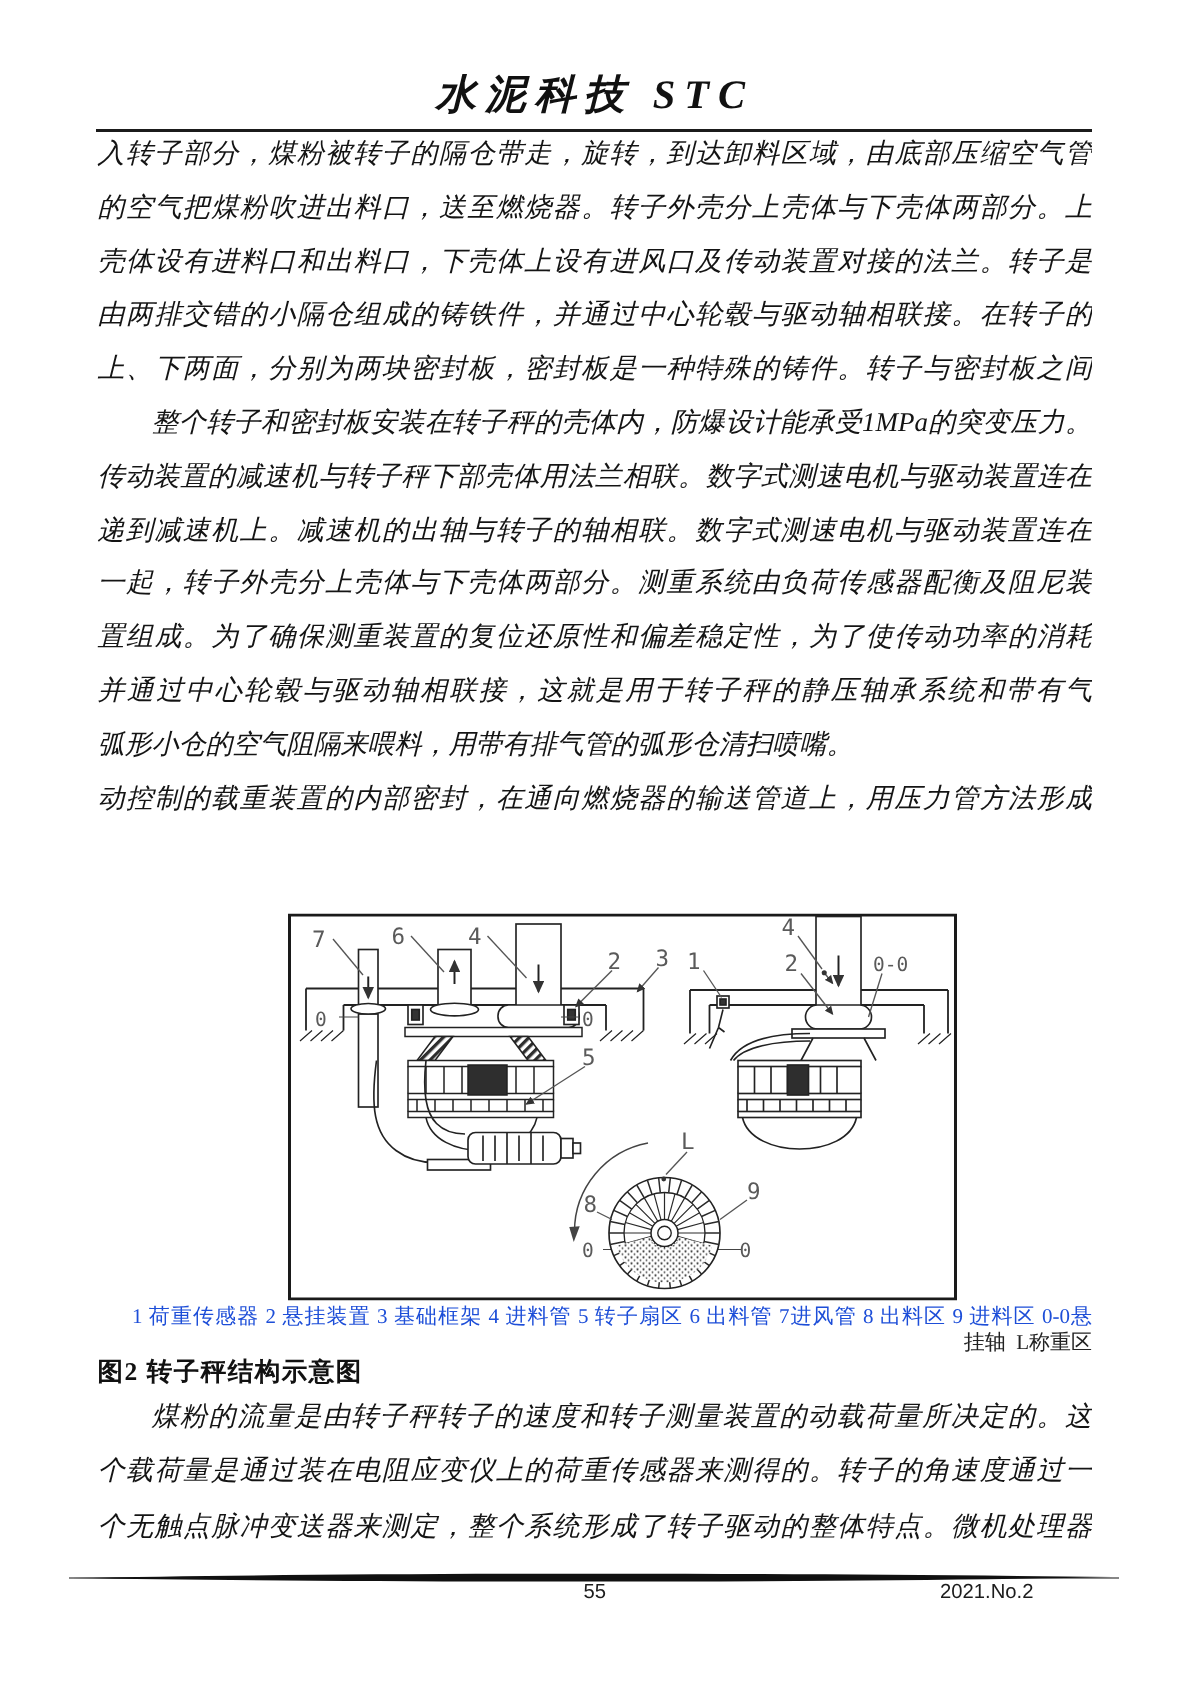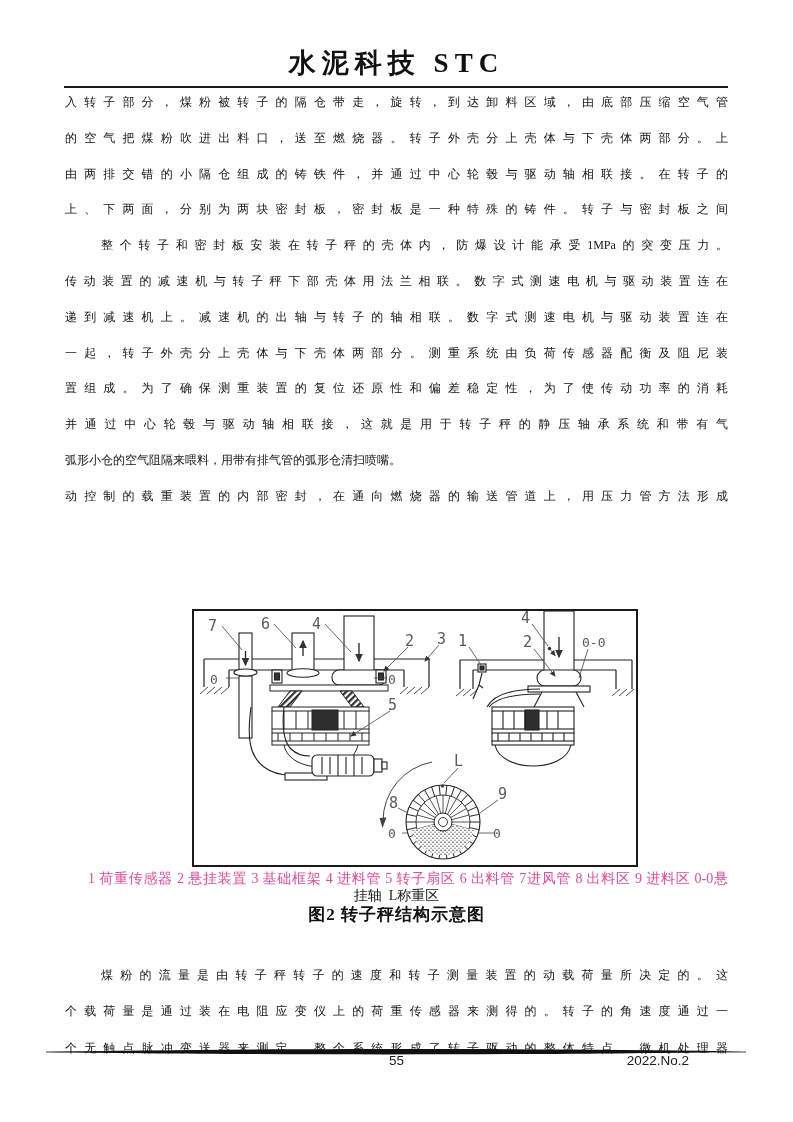--- a/index.html
+++ b/index.html
@@ -1,53 +1,54 @@
 <!DOCTYPE html>
 <html><head>
 <meta charset="utf-8">
 <style>
   html,body{margin:0;padding:0;background:#ffffff;}
   .page{position:relative;width:793px;height:1122px;background:#fff;overflow:hidden;
         font-family:"Liberation Serif","DejaVu Serif",serif;color:#141414;}
   .jtitle{position:absolute;top:46px;left:0;width:793px;height:34px;text-align:center;
-          font-size:27px;line-height:34px;font-weight:bold;letter-spacing:6px;color:#111;}
+          font-size:27px;line-height:34px;font-weight:bold;font-style:italic;letter-spacing:6px;color:#111;}
   .hrule{position:absolute;top:86px;left:64px;width:664px;height:0;border-top:2px solid #1b1b1b;}
   .textblock{position:absolute;left:65px;width:663px;}
   .tb1{top:85px;}
-  .tb3{top:926px;margin-top:31px;}
-  .tl{font-size:12px;line-height:35.8px;height:35.8px;text-align:justify;text-align-last:justify;overflow:hidden;}
+  .tb3{top:926px;}
+  .tl{font-size:18px;line-height:35.8px;height:35.8px;text-align:justify;text-align-last:justify;overflow:hidden;font-style:italic;}
   .tb3 .tl{line-height:36.4px;height:36.4px;}
   .tl.ind{padding-left:36px;}
   .tl.noj{text-align:left;text-align-last:auto;}
   .figpanel{position:absolute;left:192px;top:609px;width:446px;height:258px;}
   .figcap1{position:absolute;left:88px;top:870px;width:640px;font-size:14px;line-height:17px;height:17px;
-           text-align:justify;text-align-last:justify;color:#ec4899;overflow:hidden;}
+           text-align:justify;text-align-last:justify;color:#1d4ed8;overflow:hidden;}
   .figcap2{position:absolute;left:65px;top:888px;width:663px;font-size:14px;line-height:16px;height:16px;
-           text-align:center;color:#222;white-space:pre;}
+           text-align:right;color:#222;white-space:pre;}
   .figtitle{position:absolute;left:65px;top:904px;width:663px;font-size:17px;line-height:22px;height:22px;
-            text-align:center;font-weight:bold;letter-spacing:1px;color:#111;}
+            text-align:left;font-weight:bold;letter-spacing:1px;color:#111;}
   .footrule{position:absolute;left:46px;top:1047px;width:700px;height:10px;}
   .pagenum{position:absolute;left:0;top:1053px;width:793px;text-align:center;
            font-family:"Liberation Sans","DejaVu Sans",sans-serif;font-size:13.5px;color:#1c1c1c;}
   .issue{position:absolute;top:1053px;right:104px;
          font-family:"Liberation Sans","DejaVu Sans",sans-serif;font-size:13.5px;color:#1c1c1c;}
   .fignum{font-family:"DejaVu Sans Mono","Liberation Mono",monospace;fill:#5a5a5a;font-size:15px;}
   .fignum.sm{font-size:13px;}
 </style>
 </head>
 <body>
 
 <div class="page">
 
   <div class="jtitle">水泥科技 STC</div>
   <div class="hrule"></div>
 
   <div class="textblock tb1">
     <div class="tl">入转子部分，煤粉被转子的隔仓带走，旋转，到达卸料区域，由底部压缩空气管</div>
     <div class="tl">的空气把煤粉吹进出料口，送至燃烧器。转子外壳分上壳体与下壳体两部分。上</div>
+    <div class="tl">壳体设有进料口和出料口，下壳体上设有进风口及传动装置对接的法兰。转子是</div>
     <div class="tl">由两排交错的小隔仓组成的铸铁件，并通过中心轮毂与驱动轴相联接。在转子的</div>
     <div class="tl">上、下两面，分别为两块密封板，密封板是一种特殊的铸件。转子与密封板之间</div>
     <div class="tl ind">整个转子和密封板安装在转子秤的壳体内，防爆设计能承受1MPa的突变压力。</div>
     <div class="tl">传动装置的减速机与转子秤下部壳体用法兰相联。数字式测速电机与驱动装置连在</div>
     <div class="tl">递到减速机上。减速机的出轴与转子的轴相联。数字式测速电机与驱动装置连在</div>
     <div class="tl">一起，转子外壳分上壳体与下壳体两部分。测重系统由负荷传感器配衡及阻尼装</div>
     <div class="tl">置组成。为了确保测重装置的复位还原性和偏差稳定性，为了使传动功率的消耗</div>
     <div class="tl">并通过中心轮毂与驱动轴相联接，这就是用于转子秤的静压轴承系统和带有气</div>
     <div class="tl noj">弧形小仓的空气阻隔来喂料，用带有排气管的弧形仓清扫喷嘴。</div>
     <div class="tl">动控制的载重装置的内部密封，在通向燃烧器的输送管道上，用压力管方法形成</div>
@@ -205,15 +206,15 @@
     <div class="tl ind">煤粉的流量是由转子秤转子的速度和转子测量装置的动载荷量所决定的。这</div>
     <div class="tl">个载荷量是通过装在电阻应变仪上的荷重传感器来测得的。转子的角速度通过一</div>
     <div class="tl">个无触点脉冲变送器来测定，整个系统形成了转子驱动的整体特点。微机处理器</div>
   </div>
 
   <svg class="footrule" width="700" height="10" viewBox="0 0 700 10">
     <path d="M2,5 C170,2 420,0.6 696,4.4 C500,8.6 180,8 2,5 Z" fill="#111"></path>
     <path d="M0,5 H700" stroke="#111" stroke-width="0.8"></path>
   </svg>
   <div class="pagenum">55</div>
-  <div class="issue">2022.No.2</div>
+  <div class="issue">2021.No.2</div>
 
 </div>
 
 </body></html>

